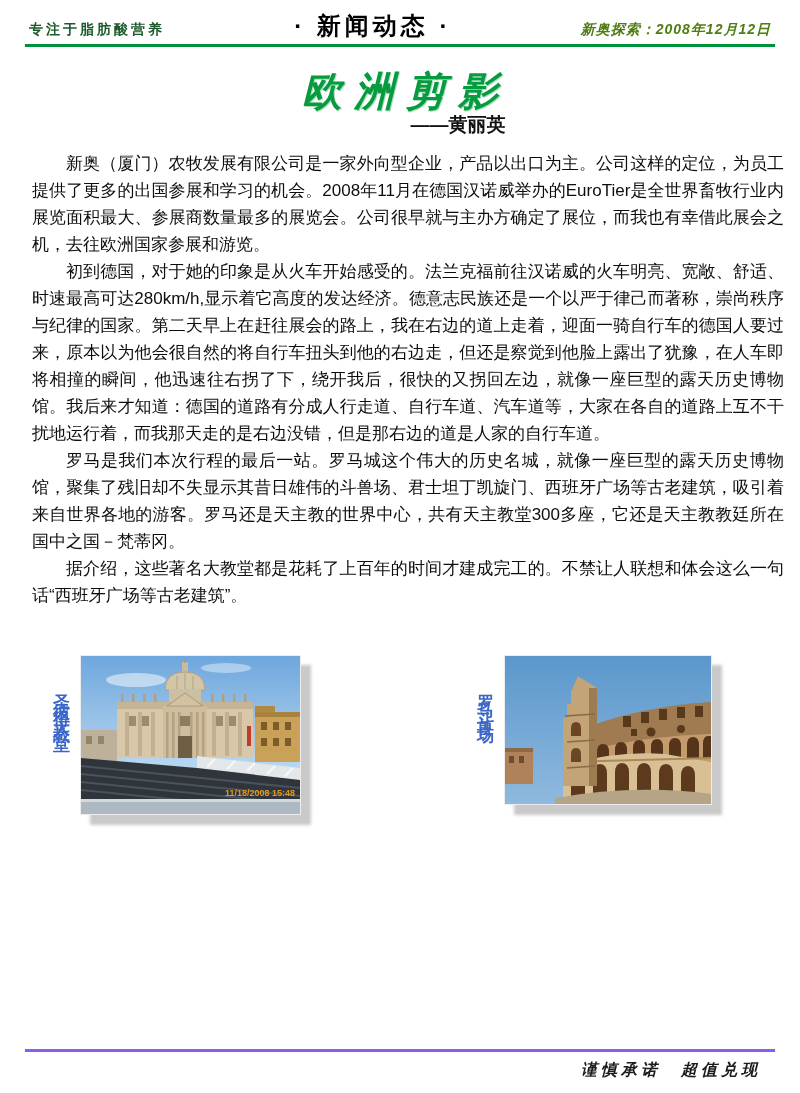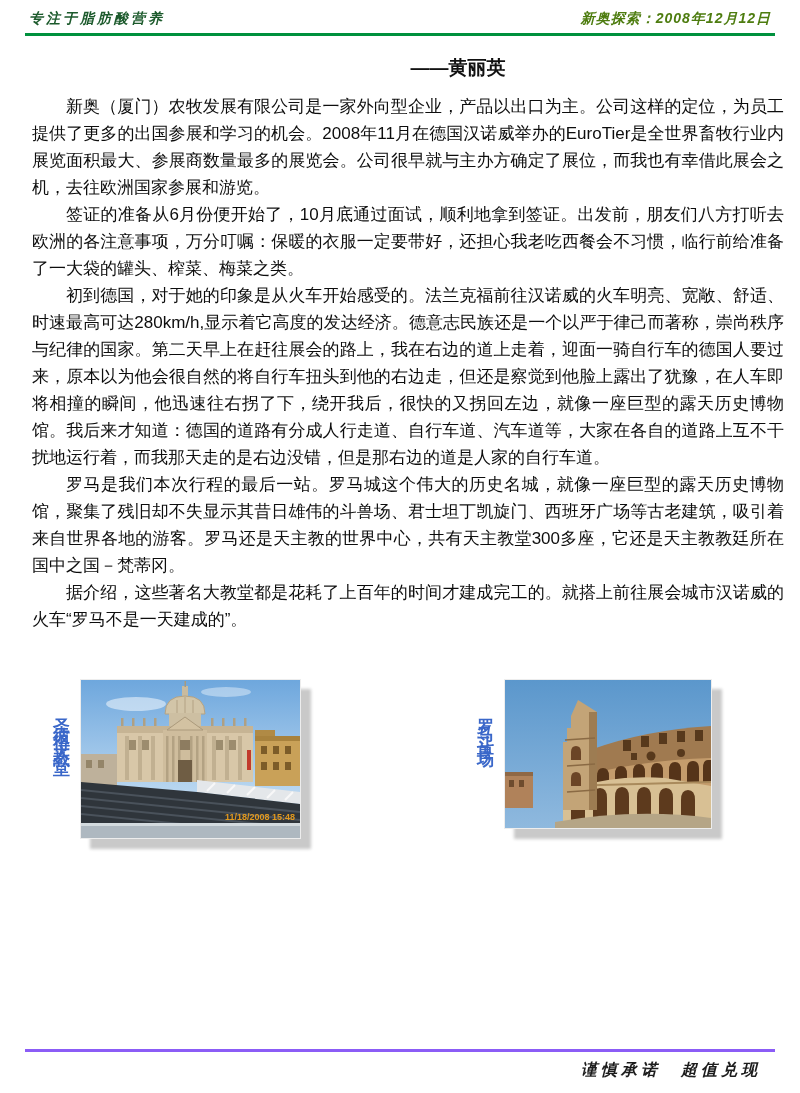--- a/index.html
+++ b/index.html
@@ -8,21 +8,21 @@
     background:#ffffff;color:#0d0d0d;
     font-family:"Liberation Sans","DejaVu Sans",sans-serif;
   }
   
   .header{
     display:flex;justify-content:space-between;align-items:flex-end;
     margin:0 25px;padding:10px 4px 2px 4px;
     border-bottom:3px solid #00913d;
   }
   .header-left{
-    font-size:14px;font-weight:bold;font-style:italic;
+    font-size:14px;font-weight:bold;
     color:#1c5a2c;letter-spacing:3px;padding-bottom:3px;
   }
   .header-center{
     font-size:24px;font-weight:bold;color:#000;letter-spacing:4px;
   }
   .header-right{
     font-size:14px;font-weight:bold;font-style:italic;
     color:#4d7c0f;letter-spacing:1px;padding-bottom:3px;
   }
   
@@ -69,33 +69,34 @@
   .footer-slogan{
     font-size:16px;font-weight:bold;font-style:italic;
     color:#1c1c1c;letter-spacing:4px;
   }
 </style>
 </head>
 <body>
 
 <div class="header">
   <span class="header-left">专注于脂肪酸营养</span>
+  <span class="header-center">· 新闻动态 ·</span>
   <span class="header-right">新奥探索：2008年12月12日</span>
 </div>
 
 <div class="title-wrap">
+  <div class="article-title">欧洲剪影</div>
   <div class="article-author">——黄丽英</div>
 </div>
 
 <div class="article-body">
   <p>新奥（厦门）农牧发展有限公司是一家外向型企业，产品以出口为主。公司这样的定位，为员工提供了更多的出国参展和学习的机会。2008年11月在德国汉诺威举办的EuroTier是全世界畜牧行业内展览面积最大、参展商数量最多的展览会。公司很早就与主办方确定了展位，而我也有幸借此展会之机，去往欧洲国家参展和游览。</p>
-  <p>签证的准备从6月份便开始了，10月底通过面试，顺利地拿到签证。出发前，朋友们八方打听去欧洲的各注意事项，万分叮嘱：保暖的衣服一定要带好，还担心我老吃西餐会不习惯，临行前给准备了一大袋的罐头、榨菜、梅菜之类。</p>
   <p>初到德国，对于她的印象是从火车开始感受的。法兰克福前往汉诺威的火车明亮、宽敞、舒适、时速最高可达280km/h,显示着它高度的发达经济。德意志民族还是一个以严于律己而著称，崇尚秩序与纪律的国家。第二天早上在赶往展会的路上，我在右边的道上走着，迎面一骑自行车的德国人要过来，原本以为他会很自然的将自行车扭头到他的右边走，但还是察觉到他脸上露出了犹豫，在人车即将相撞的瞬间，他迅速往右拐了下，绕开我后，很快的又拐回左边，就像一座巨型的露天历史博物馆。我后来才知道：德国的道路有分成人行走道、自行车道、汽车道等，大家在各自的道路上互不干扰地运行着，而我那天走的是右边没错，但是那右边的道是人家的自行车道。</p>
   <p>罗马是我们本次行程的最后一站。罗马城这个伟大的历史名城，就像一座巨型的露天历史博物馆，聚集了残旧却不失显示其昔日雄伟的斗兽场、君士坦丁凯旋门、西班牙广场等古老建筑，吸引着来自世界各地的游客。罗马还是天主教的世界中心，共有天主教堂300多座，它还是天主教教廷所在国中之国－梵蒂冈。</p>
-  <p>据介绍，这些著名大教堂都是花耗了上百年的时间才建成完工的。就搭上前往展会城市汉诺威的火车“罗马不是一天建成的”。</p>
+  <p>据介绍，这些著名大教堂都是花耗了上百年的时间才建成完工的。不禁让人联想和体会这么一句话“西班牙广场等古老建筑”。</p>
 </div>
 
 <div class="photos">
 
   <div class="photo-group">
     <div class="photo-caption">圣彼得大教堂</div>
     <div class="photo-card">
       <svg width="219" height="158" viewBox="0 0 219 158">
         <defs>
           <linearGradient id="sky1" x1="0" y1="0" x2="0" y2="1">

